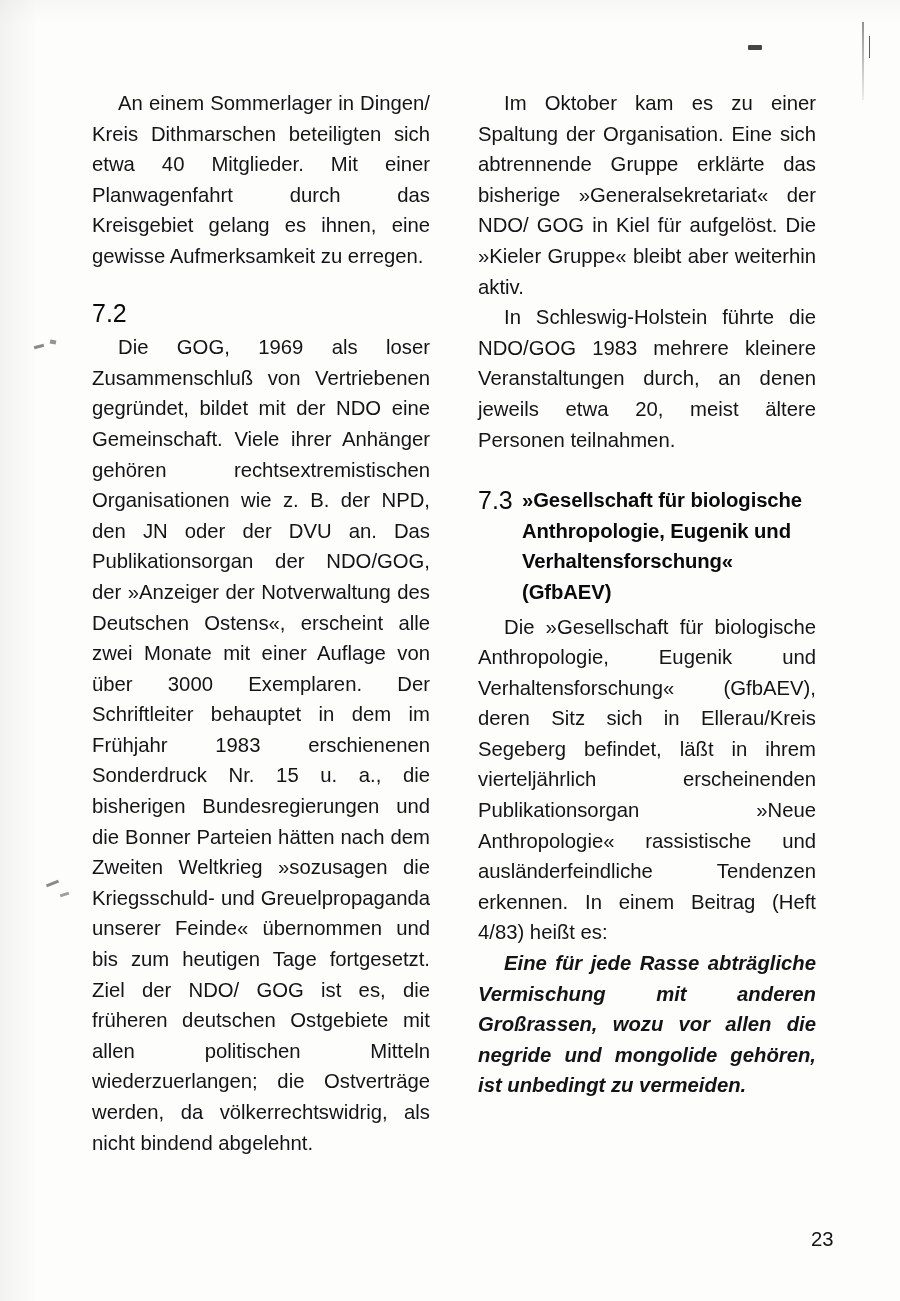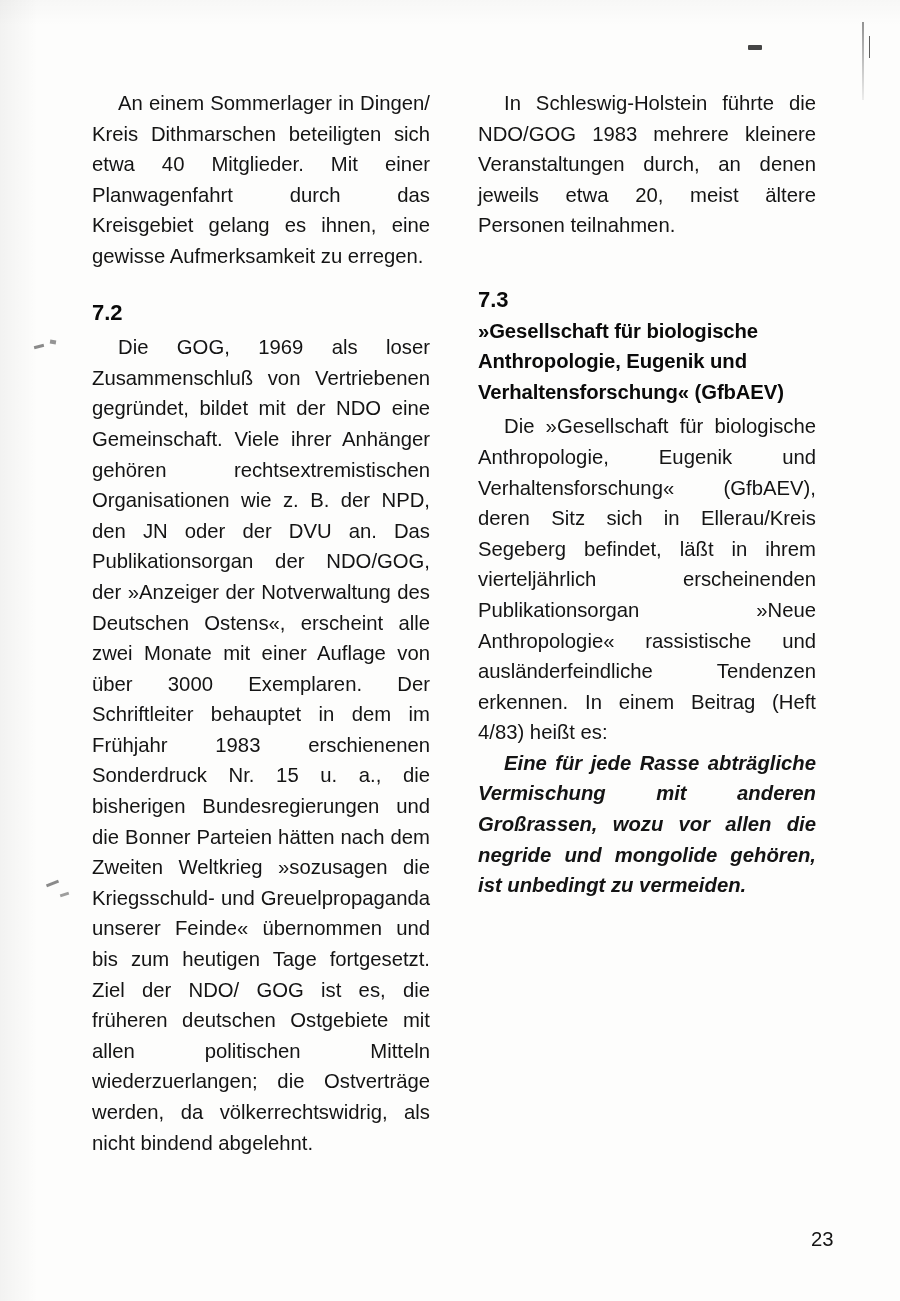--- a/index.html
+++ b/index.html
@@ -88,30 +88,30 @@
   .heading {
     display: flex;
     align-items: flex-start;
     font-size: 20.3px;
     line-height: 30.6px;
     color: #111;
     margin: 26px 0 4px 0;
   }
   .heading-num {
     flex: 0 0 auto;
-    font-weight: 700;
+    font-weight: 400;
     width: 44px;
-    font-size: 22px;
+    font-size: 25px;
   }
   .heading-text {
     flex: 1 1 auto;
     font-weight: bold;
     letter-spacing: -0.1px;
   }
-  .heading.h-7-3 { margin-top: 44px; flex-direction: column; }
+  .heading.h-7-3 { margin-top: 30px; }
 
   .page-number {
     position: absolute;
     left: 770px;
     top: 1228px;
     font-size: 20.3px;
     color: #1a1a1a;
     font-weight: 500;
     padding-left: 41px;
   }
@@ -144,20 +144,21 @@
       <div class="heading">
         <span class="heading-num">7.2</span>
       </div>
 
       <p class="para indent">Die GOG, 1969 als loser Zusammenschluß von Vertriebenen gegründet, bildet mit der NDO eine Gemeinschaft. Viele ihrer Anhänger gehören rechtsextremistischen Organisationen wie z. B. der NPD, den JN oder der DVU an. Das Publikationsorgan der NDO/GOG, der »Anzeiger der Notverwaltung des Deutschen Ostens«, erscheint alle zwei Monate mit einer Auflage von über 3000 Exemplaren. Der Schriftleiter behauptet in dem im Frühjahr 1983 erschienenen Sonderdruck Nr. 15 u. a., die bisherigen Bundesregierungen und die Bonner Parteien hätten nach dem Zweiten Weltkrieg »sozusagen die Kriegsschuld- und Greuelpropaganda unserer Feinde« übernommen und bis zum heutigen Tage fortgesetzt. Ziel der NDO/ GOG ist es, die früheren deutschen Ostgebiete mit allen politischen Mitteln wiederzuerlangen; die Ostverträge werden, da völkerrechtswidrig, als nicht bindend abgelehnt.</p>
 
     </div>
 
     <div class="col col-right">
 
+      <p class="para indent">Im Oktober kam es zu einer Spaltung der Organisation. Eine sich abtrennende Gruppe erklärte das bisherige »Generalsekretariat« der NDO/ GOG in Kiel für aufgelöst. Die »Kieler Gruppe« bleibt aber weiterhin aktiv.</p>
 
       <p class="para indent">In Schleswig-Holstein führte die NDO/GOG 1983 mehrere kleinere Veranstaltungen durch, an denen jeweils etwa 20, meist ältere Personen teilnahmen.</p>
 
       <div class="heading h-7-3">
         <span class="heading-num">7.3</span>
         <span class="heading-text">»Gesellschaft für biologische Anthropologie, Eugenik und Verhaltensforschung« (GfbAEV)</span>
       </div>
 
       <p class="para indent">Die »Gesellschaft für biologische Anthropologie, Eugenik und Verhaltensforschung« (GfbAEV), deren Sitz sich in Ellerau/Kreis Segeberg befindet, läßt in ihrem vierteljährlich erscheinenden Publikationsorgan »Neue Anthropologie« rassistische und ausländerfeindliche Tendenzen erkennen. In einem Beitrag (Heft 4/83) heißt es:</p>
 

